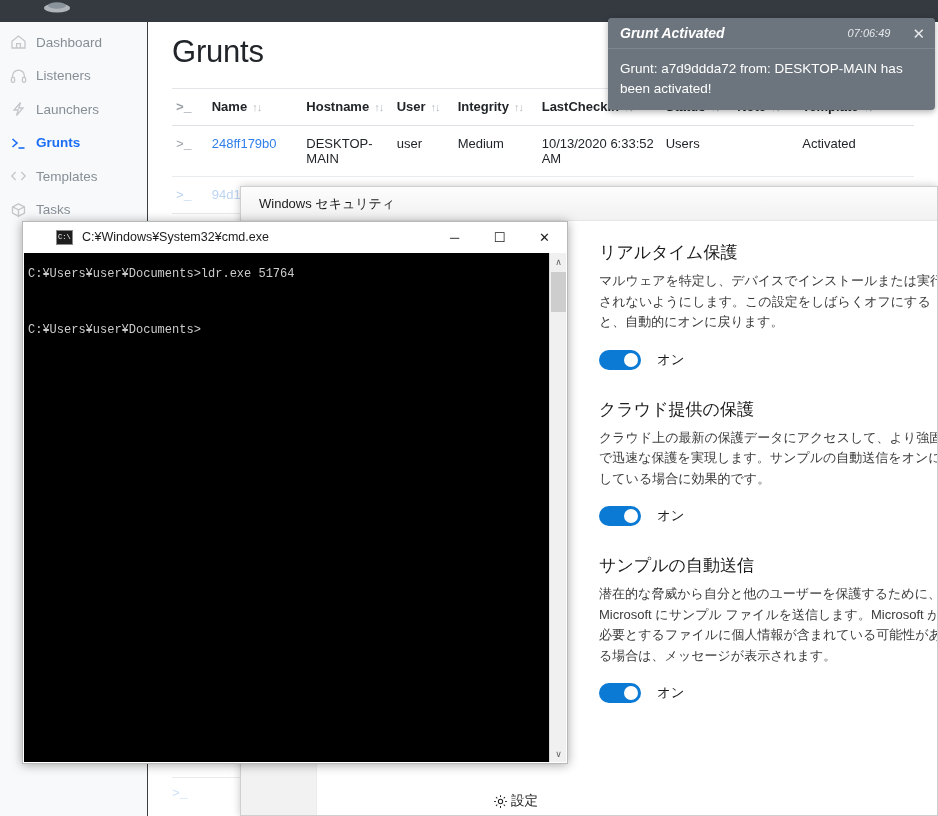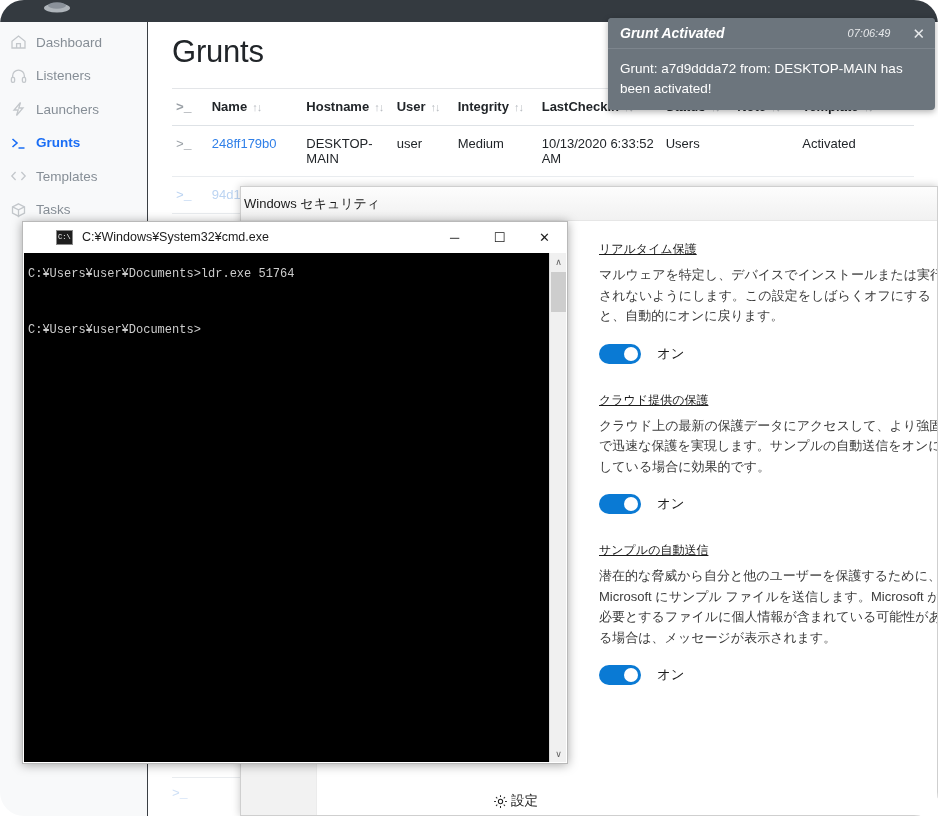--- a/index.html
+++ b/index.html
@@ -3,21 +3,21 @@
 <meta charset="utf-8">
 <style>
   * { box-sizing: border-box; }
   html, body {
     margin: 0; padding: 0;
     width: 938px; height: 816px;
     overflow: hidden;
     background: #ffffff;
     font-family: "Liberation Sans", "DejaVu Sans", sans-serif;
   }
-  #screen { position: relative; width: 938px; height: 816px; overflow: hidden; background:#fff;border-radius:24px; }
+  #screen { position: relative; width: 938px; height: 816px; overflow: hidden; background:#fff; }
 
   
   .navbar {
     position: absolute; left:0; top:0; width:938px; height:22px;
     background:#343a40;
   }
   .navbar-logo {
     position:absolute; left:40px; top:-16px; width:34px; height:34px;
     opacity:.85;
   }
@@ -85,31 +85,31 @@
 
   
   .winsec {
     position:absolute; left:240px; top:186px; width:698px; height:630px;
     background:#ffffff; border:1px solid #cfcfcf;
     box-shadow:0 0 8px rgba(0,0,0,.22);
   }
   .winsec-title {
     height:34px; background:linear-gradient(#fdfdfd,#f1f1f1);
     border-bottom:1px solid #e6e6e6;
-    display:flex; align-items:center; padding-left:3px;
+    display:flex; align-items:center; padding-left:18px;
     font-size:13px; color:#1b1b1b;
   }
   .winsec-body { position:absolute; left:0; top:34px; right:0; bottom:0; background:#fff; overflow:hidden; }
   .winsec-nav {
     position:absolute; left:0; top:0; width:76px; height:100%;
     background:#f2f2f2; border-right:1px solid #ececec;
   }
   .winsec-main { position:absolute; left:76px; top:0; right:0; bottom:0; padding:20px 0 0 282px; }
   .sec-block { margin-bottom:28px; }
-  .sec-h { font-size:12px; color:#1b1b1b; margin:0 16px 7px 0; font-weight:400;text-decoration:underline; }
+  .sec-h { font-size:17px; color:#1b1b1b; margin:0 16px 7px 0; font-weight:400; }
   .sec-p { font-size:13px; color:#3b3b3b; line-height:1.58; margin:0; width:350px; }
   .toggle-row { display:flex; align-items:center; margin-top:17px; }
   .toggle {
     width:42px; height:20px; border-radius:10px; background:#0a7ad4;
     position:relative; flex:0 0 42px; cursor:pointer;
   }
   .toggle .knob {
     position:absolute; right:3px; top:3px; width:14px; height:14px;
     border-radius:50%; background:#fff;
   }

